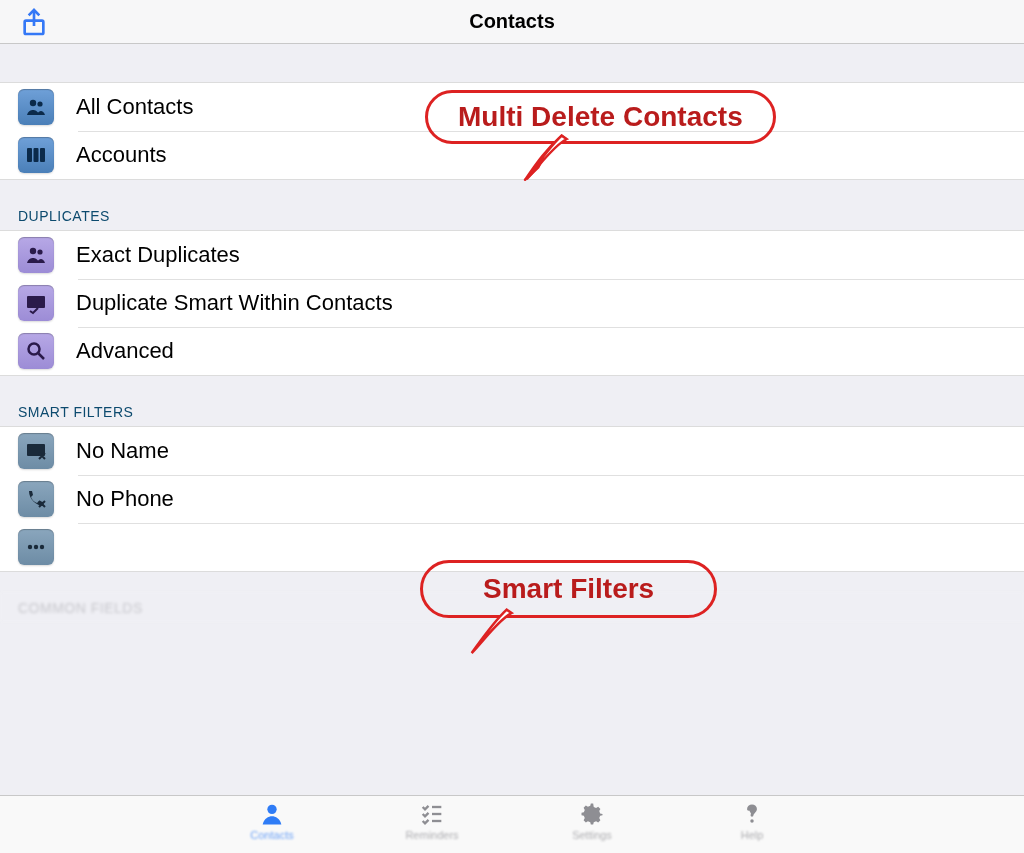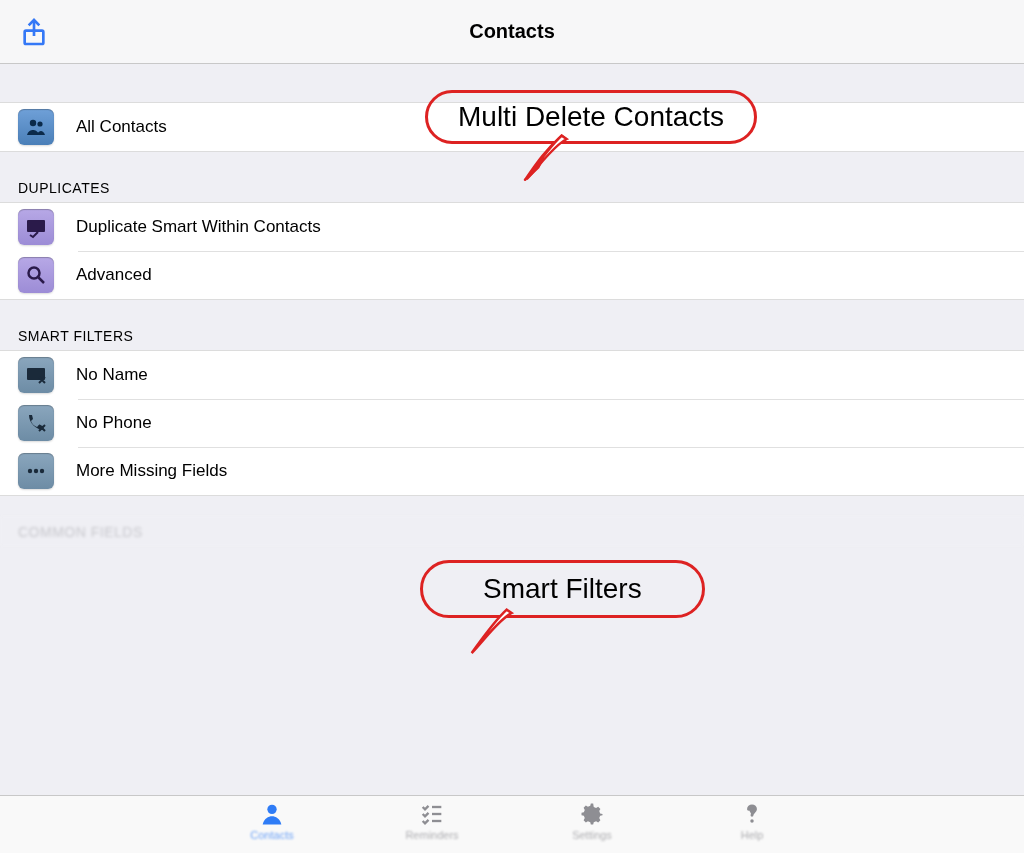--- a/index.html
+++ b/index.html
@@ -1,18 +1,18 @@
 <!DOCTYPE html>
 <html><head>
 <meta charset="utf-8">
 <style>
   * { box-sizing: border-box; margin: 0; padding: 0; }
   html, body { width: 1024px; height: 853px; font-family: -apple-system, "Helvetica Neue", Arial, sans-serif; background: #efeff4; overflow: hidden; }
   .navbar {
-    height: 64px;
+    height: 44px;
     background: #f7f7f8;
     border-bottom: 1px solid #c8c8c8;
     position: relative;
     display: flex;
     align-items: center;
   }
   .navbar-title {
     position: absolute;
     left: 0; right: 0;
     text-align: center;
@@ -32,21 +32,21 @@
     background: #efeff4;
   }
   .section-header {
     height: 30px;
     padding: 0 18px;
     display: flex;
     align-items: flex-end;
     padding-bottom: 6px;
     font-size: 14px;
     letter-spacing: 0.5px;
-    color: #000000;
+    color: #0c4a6e;
     background: #efeff4;
   }
   .list {
     background: #fff;
     border-top: 1px solid #dcdcdc;
     border-bottom: 1px solid #dcdcdc;
   }
   .row {
     height: 48px;
     display: flex;
@@ -64,21 +64,21 @@
   .row-icon {
     width: 36px; height: 36px;
     border-radius: 6px;
     margin-right: 22px;
     display: flex; align-items: center; justify-content: center;
     flex-shrink: 0;
     box-shadow: 0 1px 1px rgba(0,0,0,0.25) inset, 0 1px 2px rgba(0,0,0,0.15);
   }
   .row-icon svg { width: 24px; height: 24px; }
   .row-label {
-    font-size: 17px;
+    font-size: 22px;
     color: #000;
   }
   .ic-blue   { background: linear-gradient(#6fa0d8, #4a7fb8); color: #0b2a4a; }
   .ic-purple { background: linear-gradient(#b7a8e6, #9c8cd6); color: #2a1a4a; }
   .ic-steel  { background: linear-gradient(#8aa6bd, #6d8ca5); color: #1a2a3a; }
 
   
   .tabbar {
     position: absolute;
     left: 0; right: 0; bottom: 0;
@@ -104,22 +104,22 @@
 
   
   .callout {
     position: absolute;
     z-index: 50;
   }
   .callout-bubble {
     border: 3px solid #d22;
     border-radius: 999px;
     padding: 8px 30px;
-    color: #000000;
-    font-weight: 400;
+    color: #b91c1c;
+    font-weight: 700;
     font-size: 28px;
     white-space: nowrap;
     background: transparent;
   }
   .callout-tail {
     position: absolute;
     width: 60px; height: 50px;
     overflow: visible;
   }
   .bottom-fade {
@@ -152,25 +152,46 @@
     <div class="row-icon ic-blue">
       <svg viewBox="0 0 24 24" fill="currentColor">
           <circle cx="9" cy="8" r="3.2"></circle>
           <circle cx="16" cy="9" r="2.6"></circle>
           <path d="M3 20c1-4 4-5 6-5s5 1 6 5z"></path>
           <path d="M13 20c.6-3 2.6-4 4-4s3 1 4 4z"></path>
         </svg>
     </div>
     <span class="row-label">All Contacts</span>
   </div>
+  <div class="row">
+    <div class="row-icon ic-blue">
+      <svg viewBox="0 0 24 24" fill="currentColor">
+          <rect x="3" y="5" width="5" height="14" rx="1"></rect>
+          <rect x="9.5" y="5" width="5" height="14" rx="1"></rect>
+          <rect x="16" y="5" width="5" height="14" rx="1"></rect>
+        </svg>
+    </div>
+    <span class="row-label">Accounts</span>
+  </div>
 </div>
 
 <div style="height:20px;background:#efeff4"></div>
 <div class="section-header">DUPLICATES</div>
 <div class="list">
+  <div class="row">
+    <div class="row-icon ic-purple">
+      <svg viewBox="0 0 24 24" fill="currentColor">
+          <circle cx="9" cy="8" r="3.2"></circle>
+          <circle cx="16" cy="9" r="2.6"></circle>
+          <path d="M3 20c1-4 4-5 6-5s5 1 6 5z"></path>
+          <path d="M13 20c.6-3 2.6-4 4-4s3 1 4 4z"></path>
+        </svg>
+    </div>
+    <span class="row-label">Exact Duplicates</span>
+  </div>
   <div class="row">
     <div class="row-icon ic-purple">
       <svg viewBox="0 0 24 24" fill="currentColor">
           <rect x="3" y="5" width="18" height="12" rx="1"></rect>
           <path d="M6 20l3 2 5-5" stroke="#2a1a4a" stroke-width="2" fill="none"></path>
         </svg>
     </div>
     <span class="row-label">Duplicate Smart Within Contacts</span>
   </div>
   <div class="row">
@@ -206,21 +227,20 @@
     <span class="row-label">No Phone</span>
   </div>
   <div class="row">
     <div class="row-icon ic-steel">
       <svg viewBox="0 0 24 24" fill="currentColor">
           <circle cx="6" cy="12" r="2.2"></circle>
           <circle cx="12" cy="12" r="2.2"></circle>
           <circle cx="18" cy="12" r="2.2"></circle>
         </svg>
     </div>
-    <span class="row-label">More Missing Fields</span>
   </div>
 </div>
 
 <div style="height:20px;background:#efeff4"></div>
 <div class="section-header faded">COMMON FIELDS</div>
 
 <div class="bottom-fade"></div>
 
 <div class="tabbar">
   <div class="tab active">

